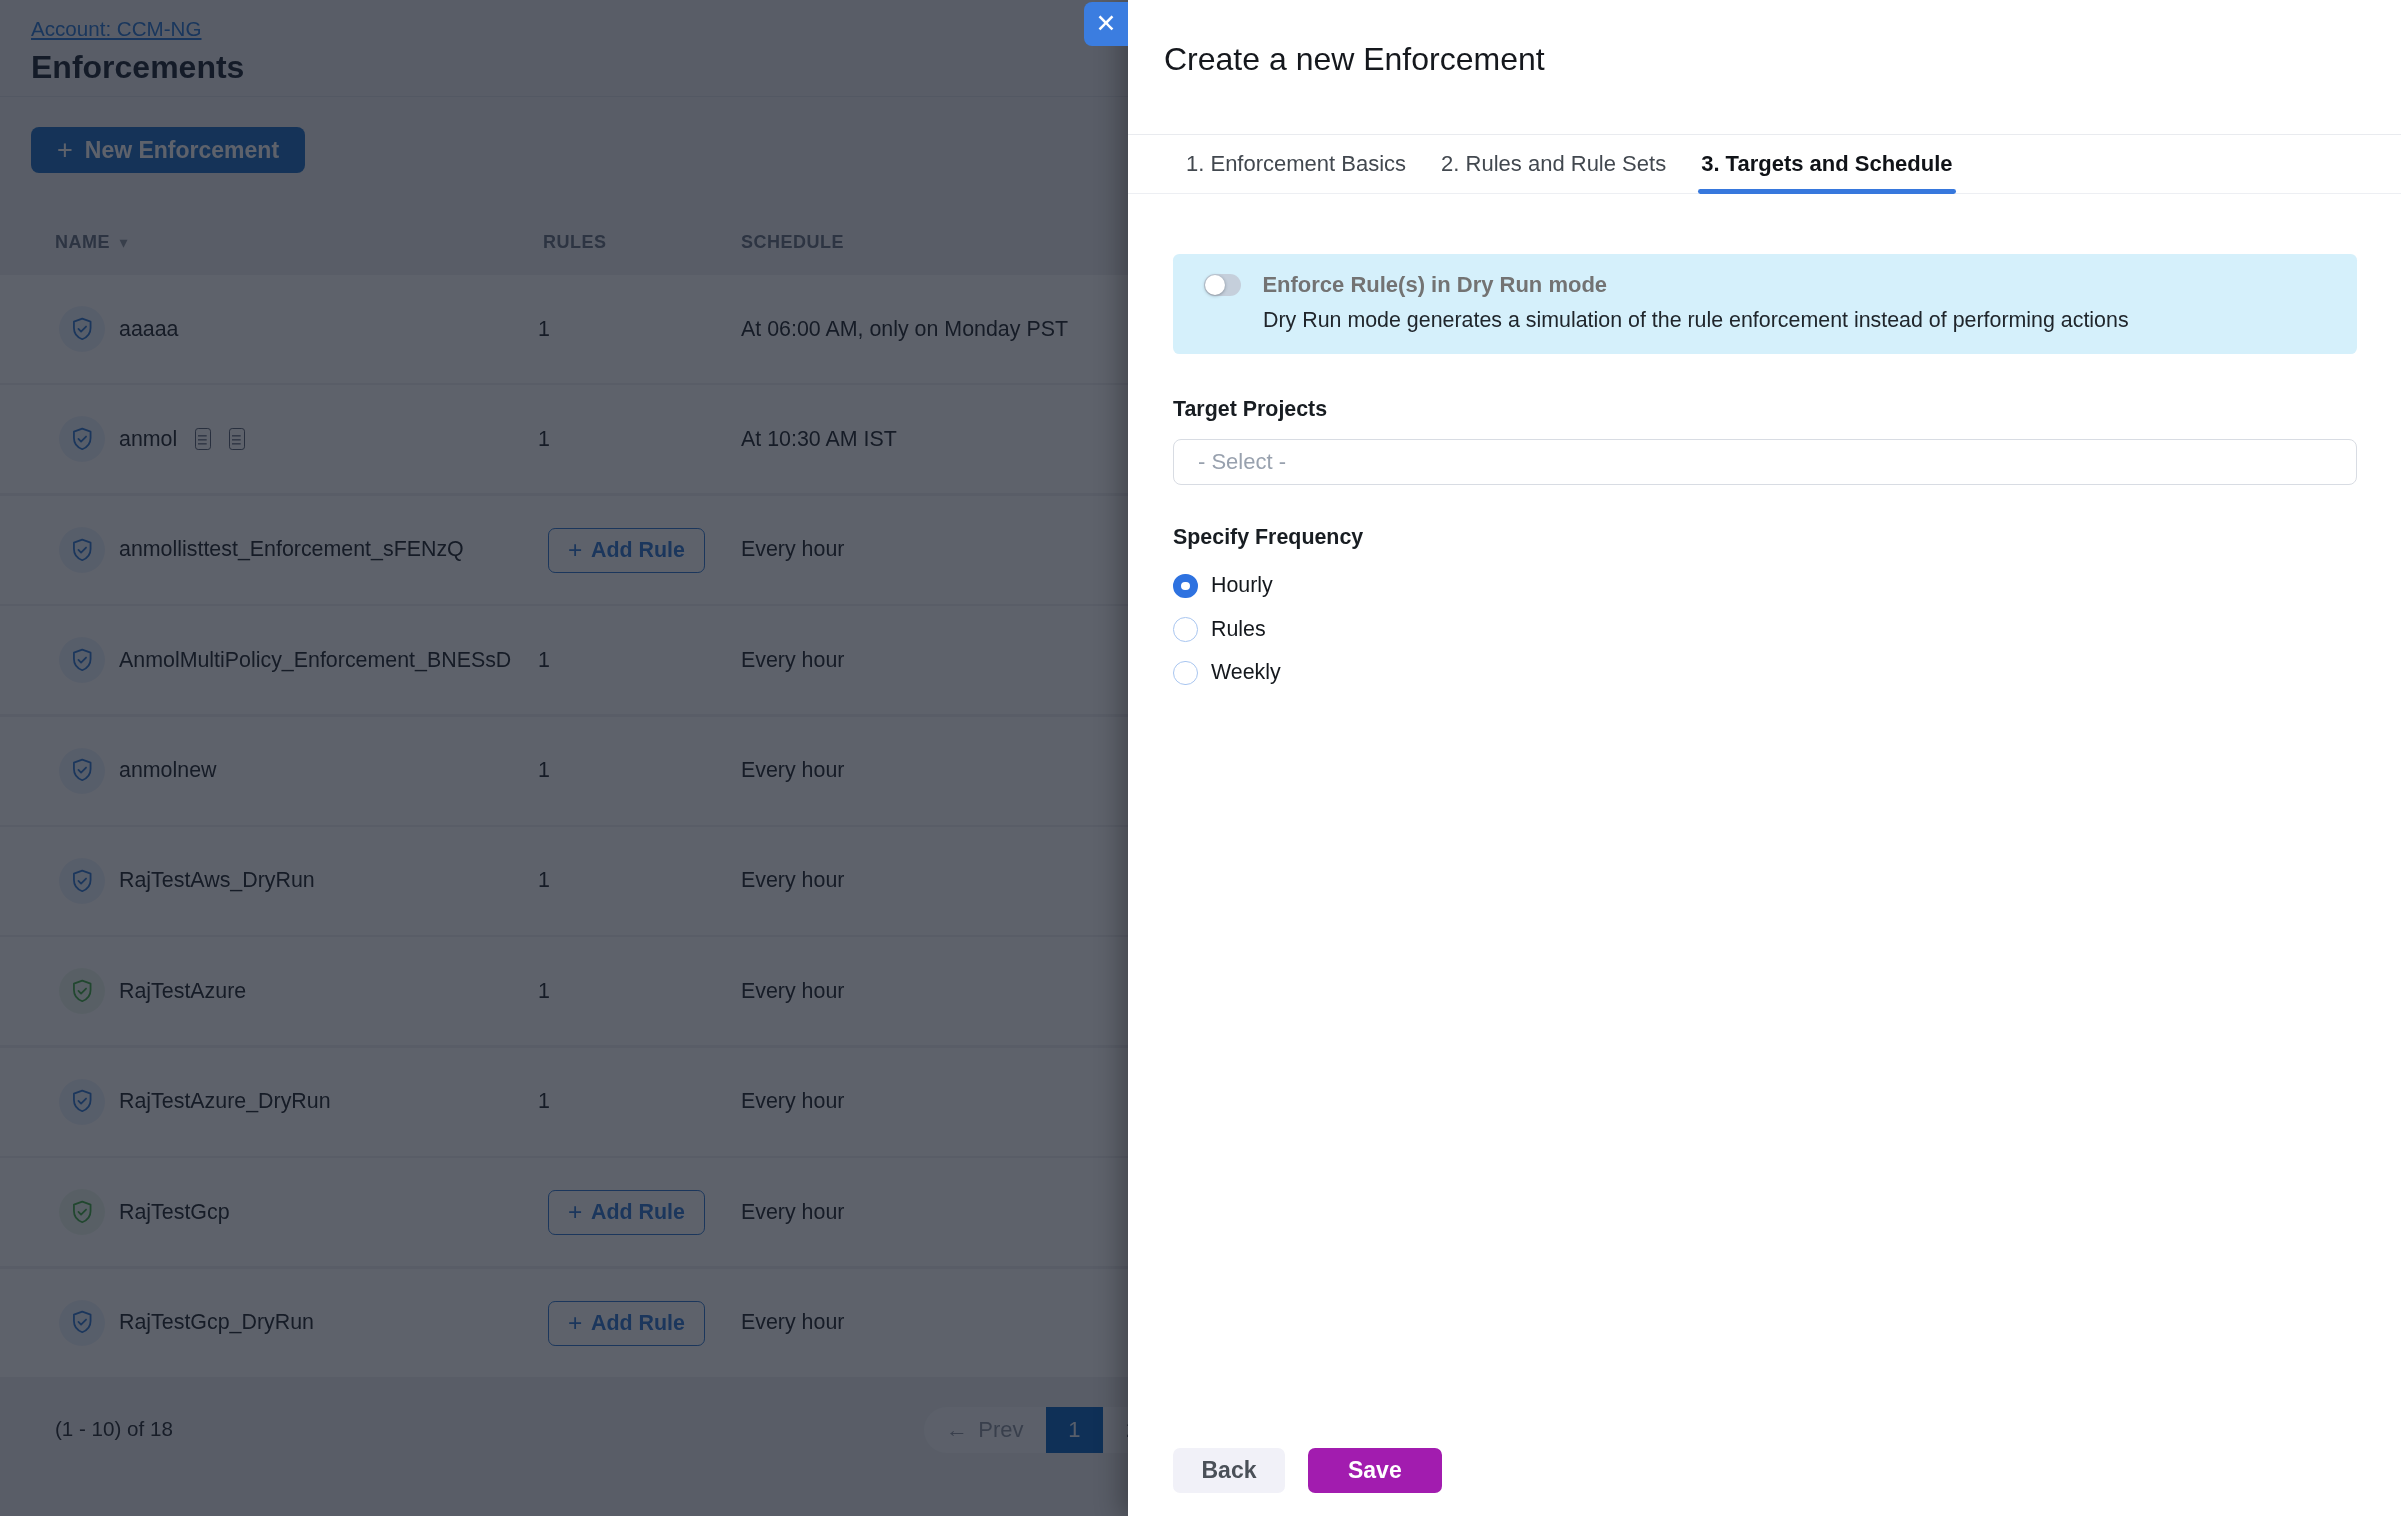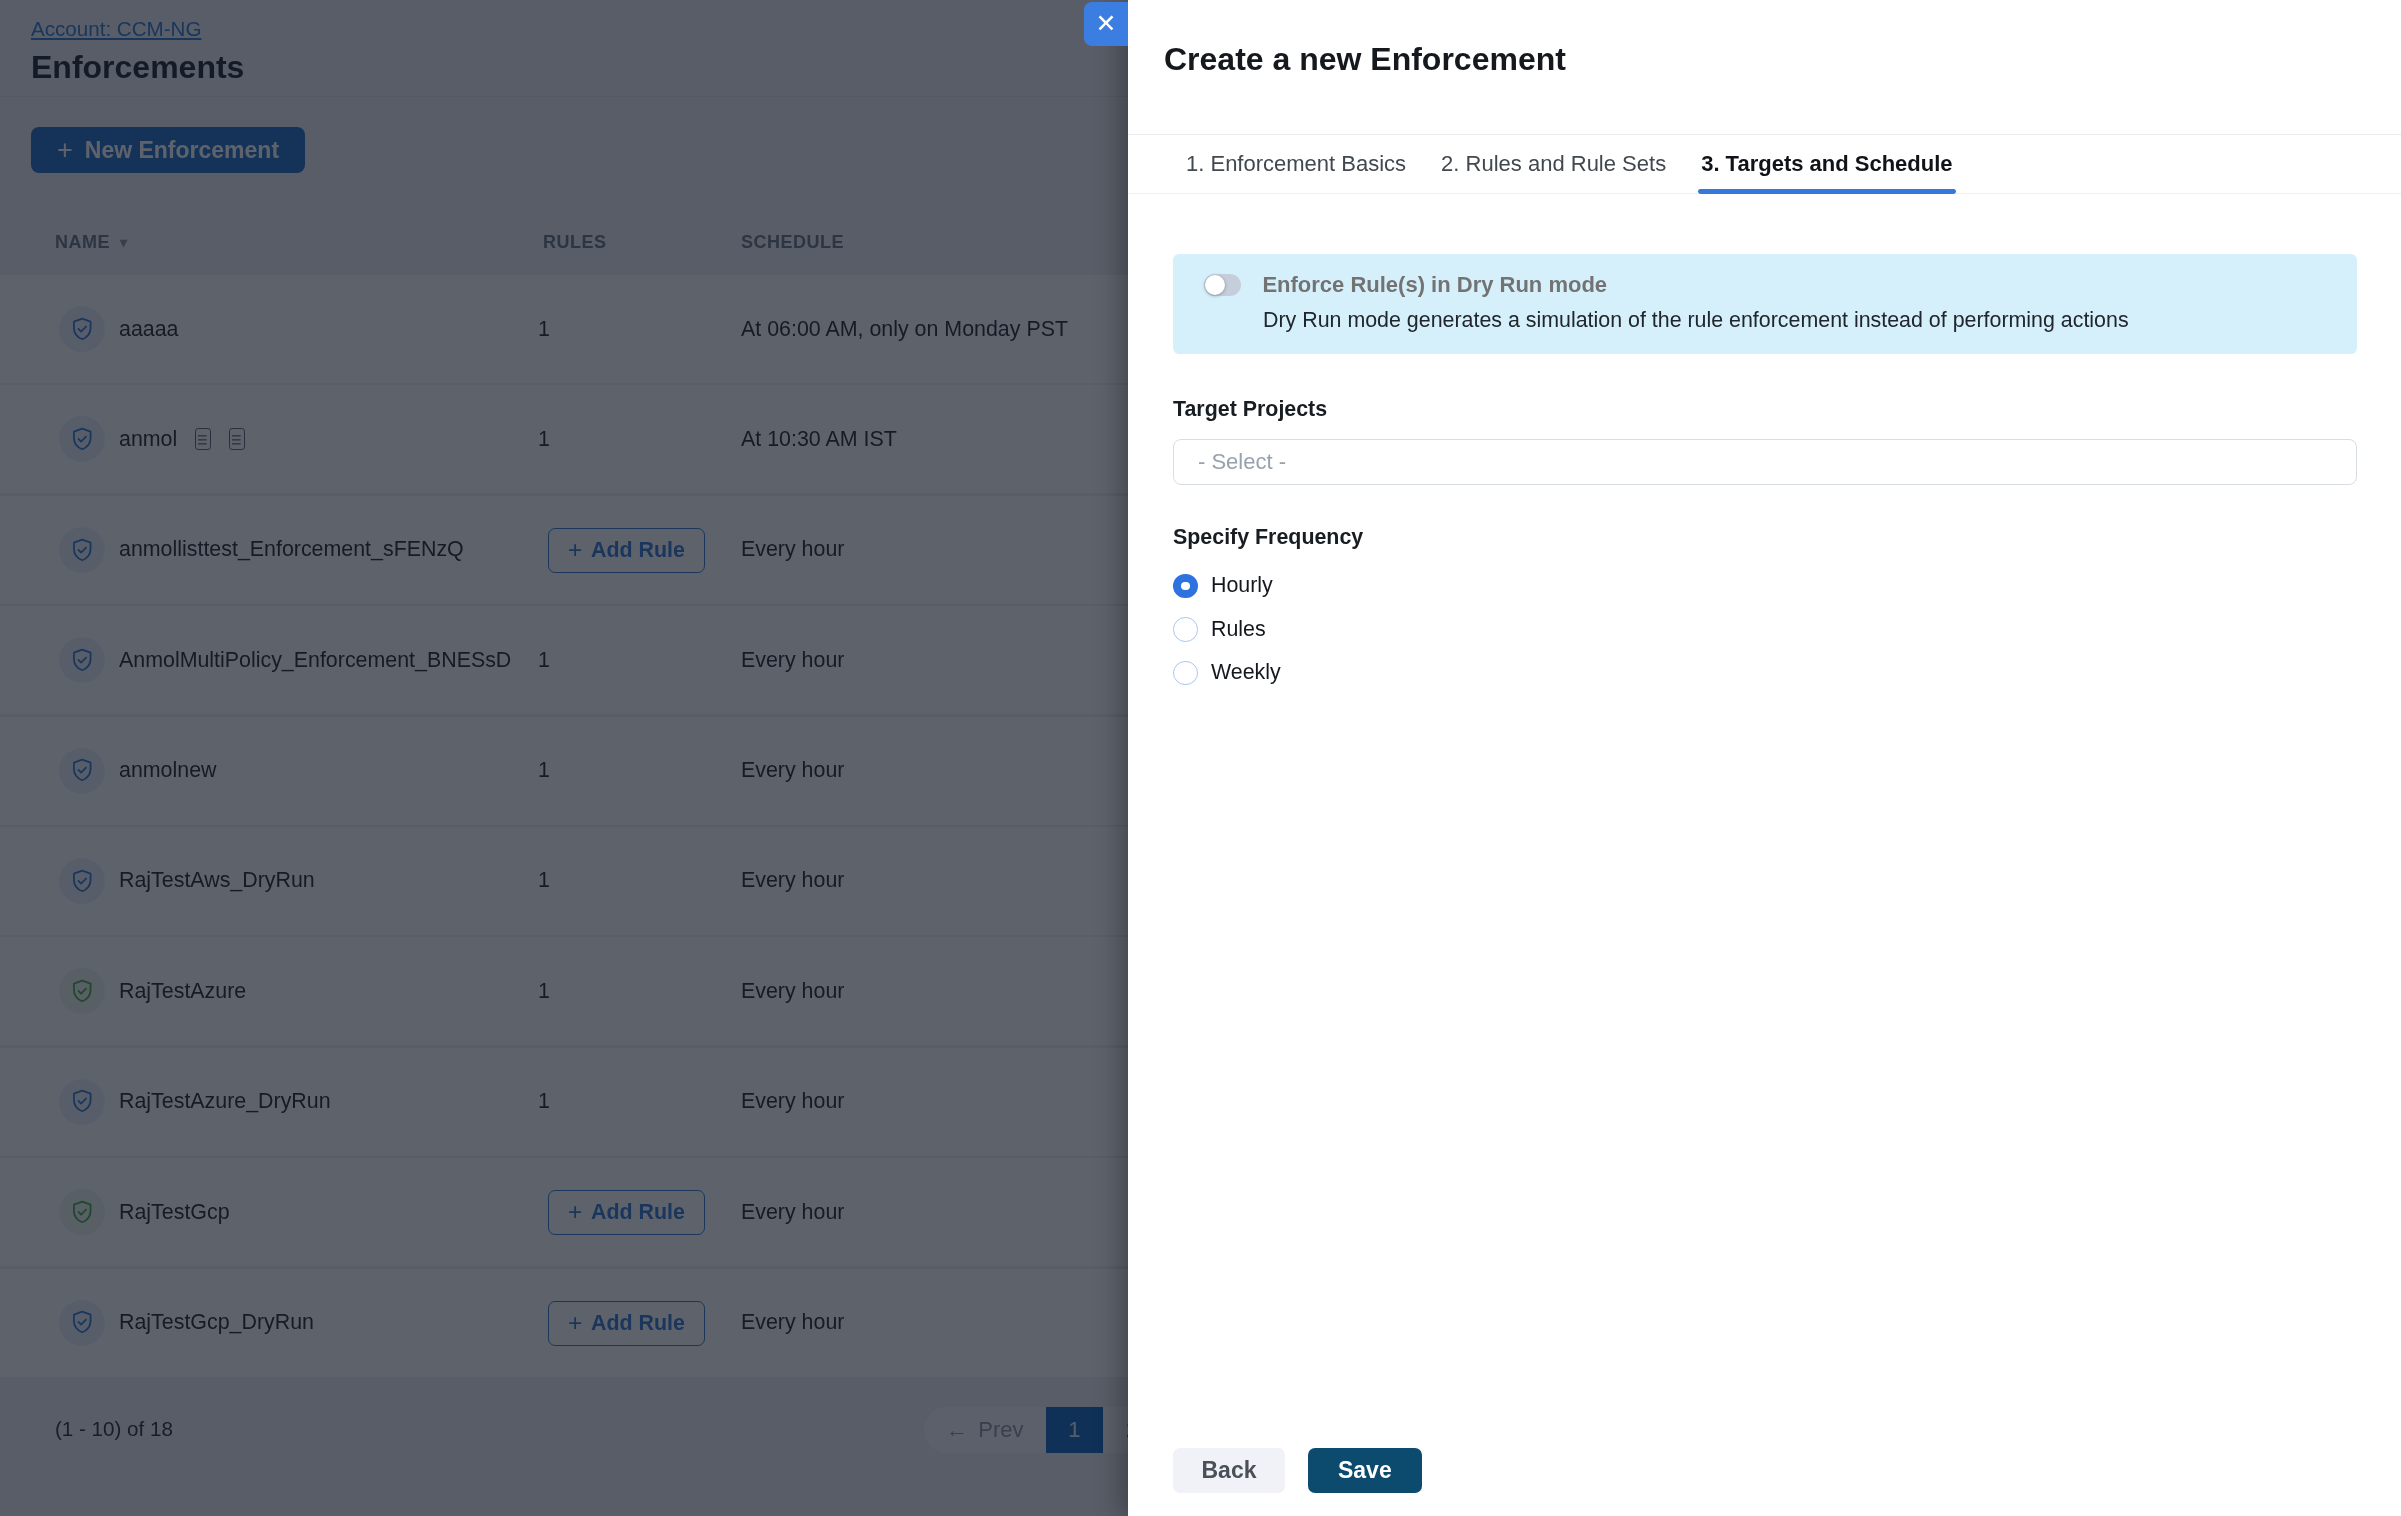--- a/index.html
+++ b/index.html
@@ -43,21 +43,21 @@
   .pager-page { width:63px; height:46px; border:none; display:flex; align-items:center; justify-content:center; font-size:22px; font-family:inherit; }
   .pager-page.active { background:#0b63c2; color:#eaf2fb; }
   .pager-page.next { background:#f7f9fb; color:#3a4350; }
 
   .dim { position:absolute; inset:0; background:rgba(17,24,37,0.68); z-index:5; }
 
   
   .panel { position:absolute; left:1128px; top:0; width:1274px; height:1517px; background:#ffffff; z-index:10; box-shadow:-8px 0 24px rgba(0,0,0,0.28); }
   .close-btn { position:absolute; left:-44px; top:1.6px; width:44px; height:44px; background:#3b7de0; border:none; border-radius:8px 0 0 8px; color:#ffffff; font-size:25px; display:flex; align-items:center; justify-content:center; font-family:inherit; }
   .panel-header { height:135px; border-bottom:0.8px solid #e9ebef; padding:41px 0 0 36px; }
-  .panel-title { font-size:32px; font-weight:700; color:#15181d; }
+  .panel-title { font-size:32px; font-weight:400; color:#15181d; }
   .tabs { display:flex; align-items:stretch; gap:35px; padding-left:58px; height:59px; border-bottom:0.8px solid #edeff3; }
   .tab { position:relative; display:flex; align-items:center; font-size:22px; color:#42484f; font-weight:500; background:none; border:none; font-family:inherit; }
   .tab.active { font-weight:700; color:#101318; }
   .tab.active::after { content:""; position:absolute; left:-3.2px; right:-3.2px; bottom:-0.8px; height:4.7px; background:#3778dd; border-radius:2.4px; }
 
   .panel-body { padding:0 45px; }
   .dryrun { margin-top:60px; height:100px; background:#d5f0fb; border-radius:6.3px; padding:18px 24px 0 31px; }
   .dr-row1 { display:flex; align-items:center; gap:21.4px; }
   .toggle { position:relative; width:37px; height:21.4px; border-radius:11px; background:#c5cfdb; border:none; flex:0 0 auto; }
   .toggle-knob { position:absolute; left:0.8px; top:0.8px; width:20px; height:20px; background:#ffffff; border-radius:50%; box-shadow:0 0.8px 3.2px rgba(40,50,60,0.45); }
@@ -69,21 +69,21 @@
 
   .radio-group { margin-top:20.6px; }
   .radio-row { display:flex; align-items:center; gap:13.5px; height:30px; margin-bottom:13.5px; }
   .radio { width:24.5px; height:24.5px; border-radius:50%; background:#ffffff; flex:0 0 auto; }
   .radio.checked { border:8px solid #2e72e0; }
   .radio.unchecked { border:1.6px solid #a9c6f0; }
   .radio-label { font-size:21.4px; color:#14181d; }
 
   .panel-footer { position:absolute; left:45px; bottom:24px; display:flex; gap:23px; }
   .btn-back { height:45px; padding:0 28.5px; background:#f1f1f8; border:none; border-radius:7.1px; font-size:23px; font-weight:700; color:#4a5058; font-family:inherit; }
-  .btn-save { height:45px; padding:0 30px; background:#0c4a6e; border:none; border-radius:7.1px; font-size:23px; font-weight:700; color:#ffffff; font-family:inherit; }
+  .btn-save { height:45px; padding:0 40px; background:#a21caf; border:none; border-radius:7.1px; font-size:23px; font-weight:700; color:#ffffff; font-family:inherit; }
 </style>
 </head>
 <body>
 
 <svg width="0" height="0" style="position:absolute">
   <defs>
     <g id="shield-check">
       <path d="M12 3 L19 5.6 V11 C19 15.6 16.1 18.9 12 20.4 C7.9 18.9 5 15.6 5 11 V5.6 Z" fill="none" stroke-width="1.5" stroke-linejoin="round"></path>
       <path d="M8.8 11.7 L11 13.9 L15.2 9.7" fill="none" stroke-width="1.5" stroke-linecap="round" stroke-linejoin="round"></path>
     </g>

